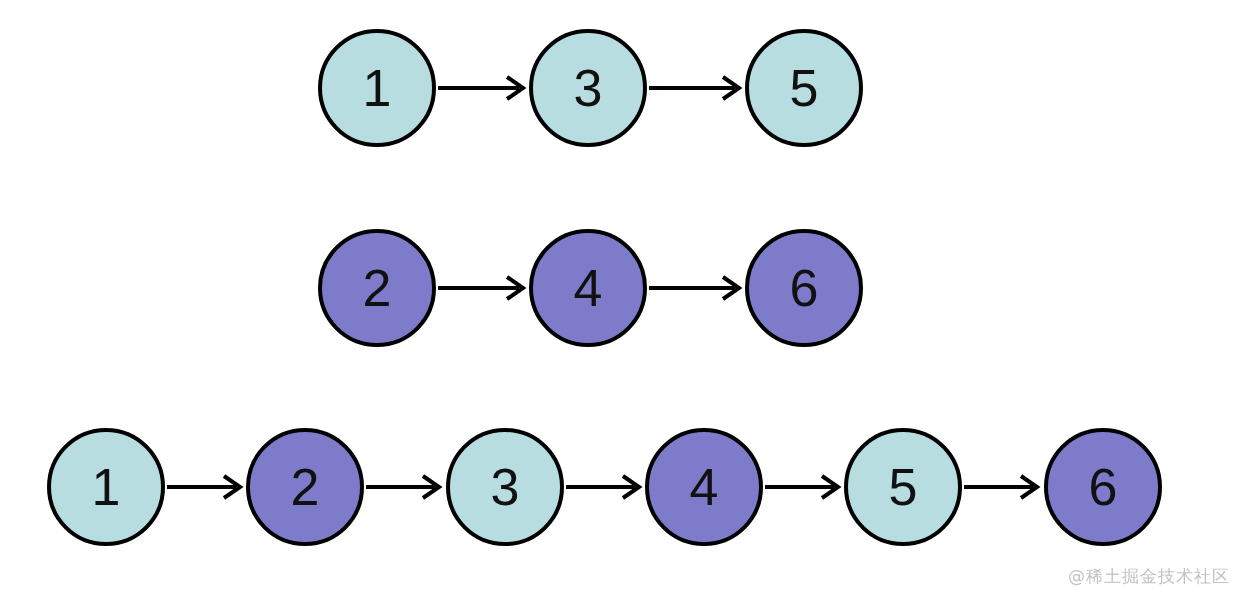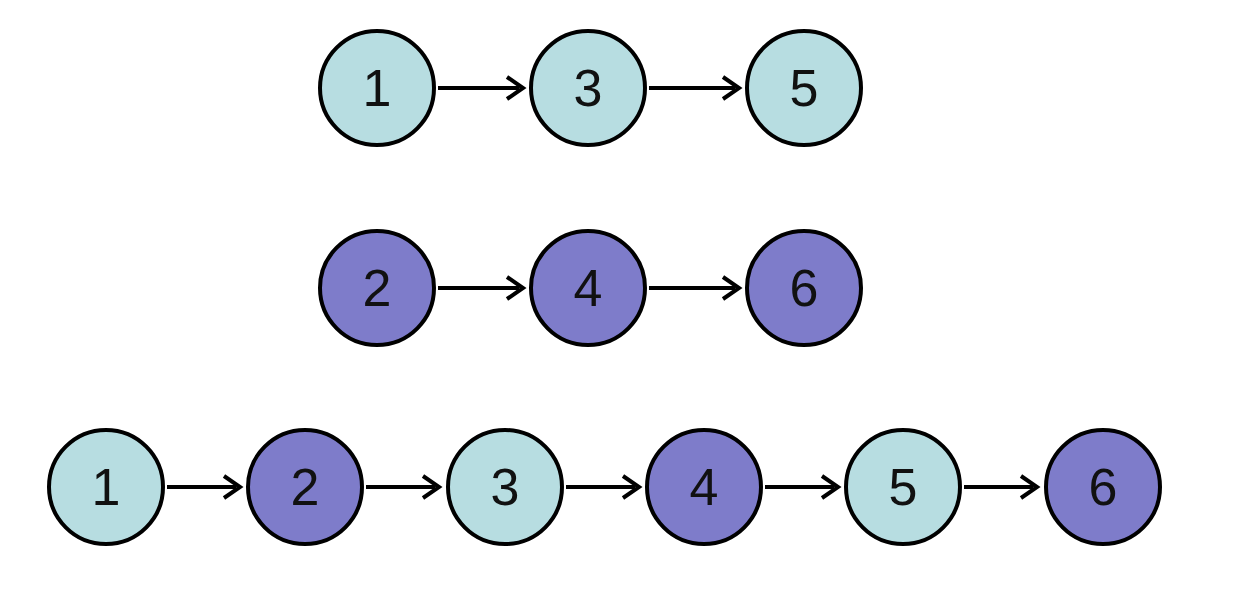--- a/index.html
+++ b/index.html
@@ -139,14 +139,15 @@
     </div>
     <svg class="arrow" style="left:964px; top:471px;" width="77" height="32" viewBox="0 0 77 32">
       <path d="M0 16 H 69"></path>
       <path d="M57 5 L73 16 L57 27"></path>
     </svg>
     <div class="node node--dark" style="left:1044px; top:428px;">
       <span class="node-value">6</span>
     </div>
   </div>
 
+  <div class="watermark">@稀土掘金技术社区</div>
 
 </div>
 
 </body></html>

